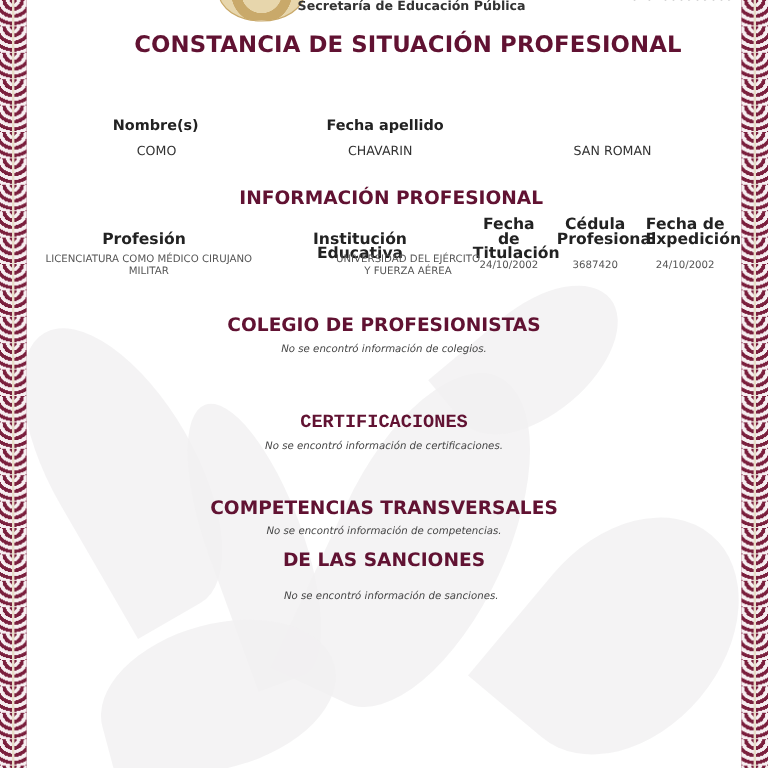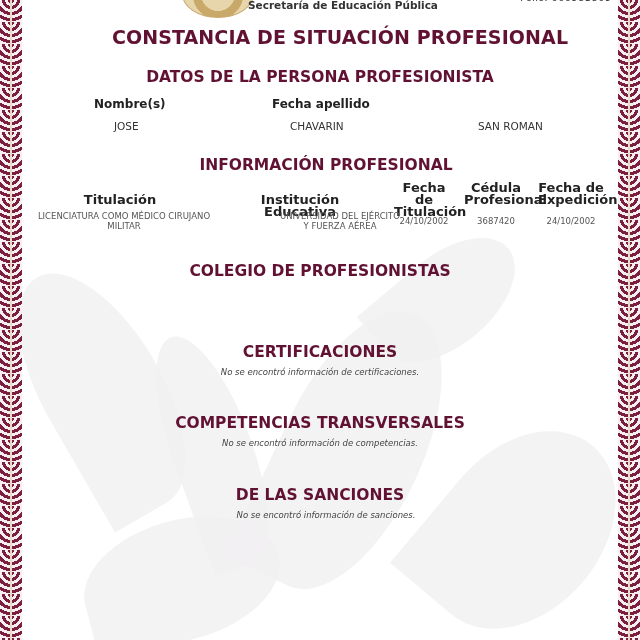--- a/index.html
+++ b/index.html
@@ -86,45 +86,45 @@
 <div class="content">
   <div class="logo"></div>
   <div class="agency">Secretaría de Educación Pública</div>
   <div class="folio">
     <span>Folio:</span>
     <span>000983809</span>
   </div>
 
   <div class="doc-title">CONSTANCIA DE SITUACIÓN PROFESIONAL</div>
 
-  <div class="section-title" style="top:68px;">DATOS DE LA PERSONA PROFESIONISTA</div>
 
   <div class="col-head" style="left:72px;top:97px;">Nombre(s)</div>
-  <div class="col-val" style="left:92px;top:120px;">JOSE</div>
+  <div class="col-val" style="left:92px;top:120px;">COMO</div>
   <div class="col-head" style="left:250px;top:97px;">Fecha apellido</div>
   <div class="col-val" style="left:268px;top:120px;">CHAVARIN</div>
   <div class="col-val" style="left:456px;top:120px;">SAN ROMAN</div>
 
   <div class="section-title" style="top:156px;padding-left:12px;">INFORMACIÓN PROFESIONAL</div>
 
-  <div class="th" style="left:38px;top:194px;width:120px;">Titulación</div>
+  <div class="th" style="left:38px;top:194px;width:120px;">Profesión</div>
   <div class="th" style="left:218px;top:194px;width:120px;text-align:center;">Institución Educativa</div>
   <div class="th" style="left:372px;top:182px;width:60px;">Fecha de Titulación</div>
   <div class="th" style="left:442px;top:182px;width:64px;">Cédula Profesional</div>
   <div class="th" style="left:516px;top:182px;width:66px;">Fecha de Expedición</div>
 
   <div class="td" style="left:12px;top:211px;width:180px;">LICENCIATURA COMO MÉDICO CIRUJANO MILITAR</div>
   <div class="td" style="left:218px;top:211px;width:120px;margin-left:40px;">UNIVERSIDAD DEL EJÉRCITO Y FUERZA AÉREA</div>
   <div class="td" style="left:372px;top:216px;width:60px;">24/10/2002</div>
   <div class="td" style="left:442px;top:216px;width:64px;">3687420</div>
   <div class="td" style="left:516px;top:216px;width:66px;">24/10/2002</div>
 
   <div class="section-title" style="top:262px;">COLEGIO DE PROFESIONISTAS</div>
+  <div class="empty" style="top:286px;">No se encontró información de colegios.</div>
 
-  <div class="section-title" style="top:343px;">CERTIFICACIONES</div>
+  <div class="section-title" style="top:343px;font-family:Liberation Mono, monospace;">CERTIFICACIONES</div>
   <div class="empty" style="top:367px;">No se encontró información de certificaciones.</div>
 
   <div class="section-title" style="top:414px;">COMPETENCIAS TRANSVERSALES</div>
   <div class="empty" style="top:438px;">No se encontró información de competencias.</div>
 
-  <div class="section-title" style="top:486px;">DE LAS SANCIONES</div>
-  <div class="empty" style="top:510px;padding-left:12px;">No se encontró información de sanciones.</div>
+  <div class="section-title" style="top:458px;">DE LAS SANCIONES</div>
+  <div class="empty" style="top:492px;padding-left:12px;">No se encontró información de sanciones.</div>
 </div>
 
 </body></html>

